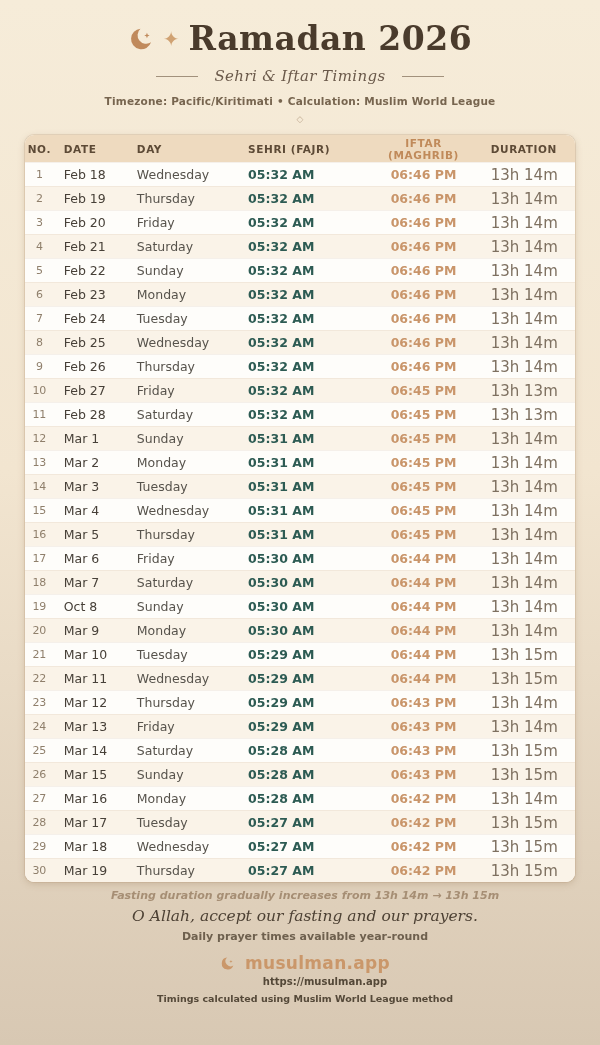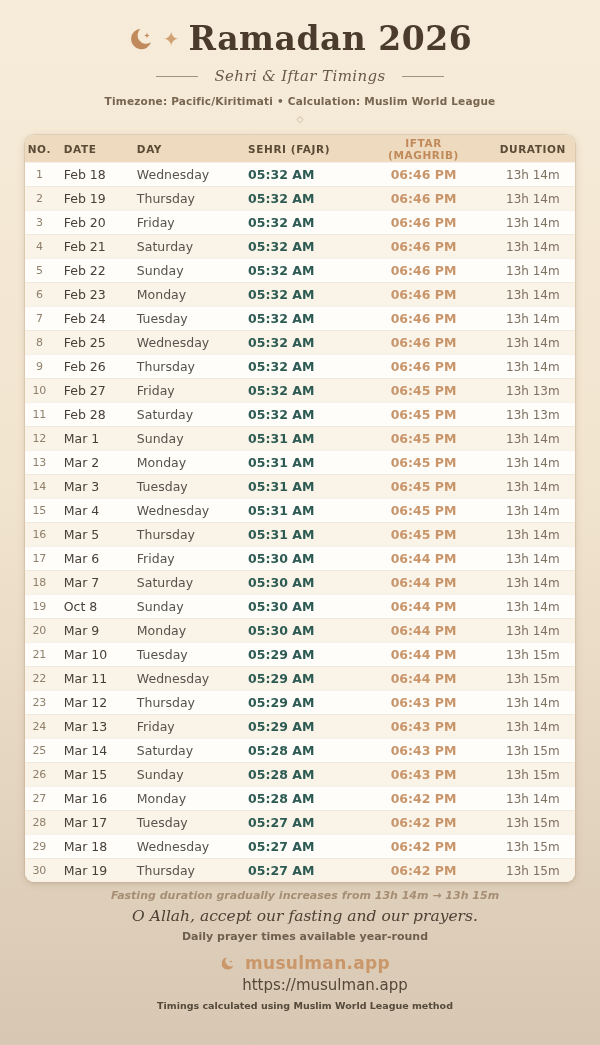--- a/index.html
+++ b/index.html
@@ -72,28 +72,28 @@
     height: 24px;
     font-size: 12.5px;
     border-top: 1px solid rgba(205, 185, 160, 0.18);
   }
   .row.alt { background: var(--row-alt, #faf3e8); }
   .c-no   { width: 30px;  text-align: center; }
   .c-date { width: 80px;  padding-left: 10px; }
   .c-day  { width: 96px;  padding-left: 6px;  }
   .c-seh  { width: 88px;  text-align: left; margin-left: 25px; }
   .c-ift  { width: 88px;  text-align: center; margin-left: 49px; }
-  .c-dur  { width: 88px;  text-align: center; margin-left: 25px; }
+  .c-dur  { width: 88px;  text-align: left; margin-left: 25px; }
   .thead .c-ift { color: var(--iftar-head, #c08a5a); }
   .row .c-no   { font-size: 11px;   color: var(--num, #8f7f6b); }
   .row .c-date { color: var(--date, #474038); }
   .row .c-day  { color: var(--day, #57534c); }
   .row .c-seh  { font-weight: 700;  color: var(--sehri, #2d5b53); }
   .row .c-ift  { font-weight: 700;  color: var(--iftar, #c9956a); }
-  .row .c-dur  { font-size: 12px; color: var(--duration, #7e7060); }
+  .row .c-dur  { font-size: 15px; color: var(--duration, #7e7060); }
 
   
   .ftr { text-align: center; padding-left: 10px; }
   .note {
     margin-top: 7px; font-size: 11px; font-style: italic; font-weight: 600;
     color: var(--note, #a68e74);
   }
   .dua {
     margin-top: 5px;
     font-family: "DejaVu Serif", "Liberation Serif", serif;
@@ -102,21 +102,21 @@
   .avail { margin-top: 5px; font-size: 11px; font-weight: 600; color: var(--avail, #6e604e); }
   .brand-row {
     margin-top: 10px;
     display: inline-flex; align-items: center; gap: 10px;
     color: var(--brand, #ca976a);
     text-decoration: none; cursor: pointer;
   }
   .brand-row .logo-wrap { width: 15px; height: 15px; display: inline-flex; }
   .brand-row .logo-wrap svg { width: 100%; height: 100%; }
   .brand-name { font-size: 17px; font-weight: 700; letter-spacing: 0.3px; }
-  .url { display: block; margin-top: 1px; font-size: 15px; font-weight: 400; color: var(--url, #544838); text-decoration: none; margin-left: 40px; }
+  .url { display: block; margin-top: 1px; font-size: 10px; font-weight: 700; color: var(--url, #544838); text-decoration: none; margin-left: 40px; }
   .method { margin-top: 6px; font-size: 9.5px; font-weight: 700; color: var(--method, #554939); }
 </style>
 </head>
 <body>
 
 <div class="page">
 
   <header class="hdr">
     <div class="title-row">
       <span class="crescent-wrap">

